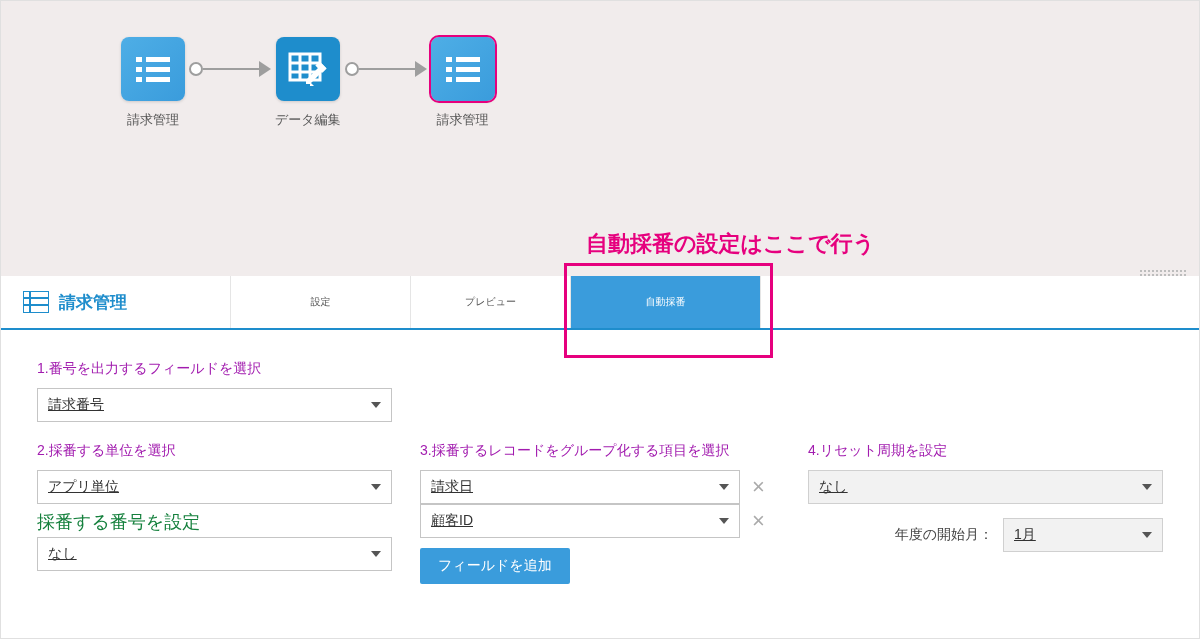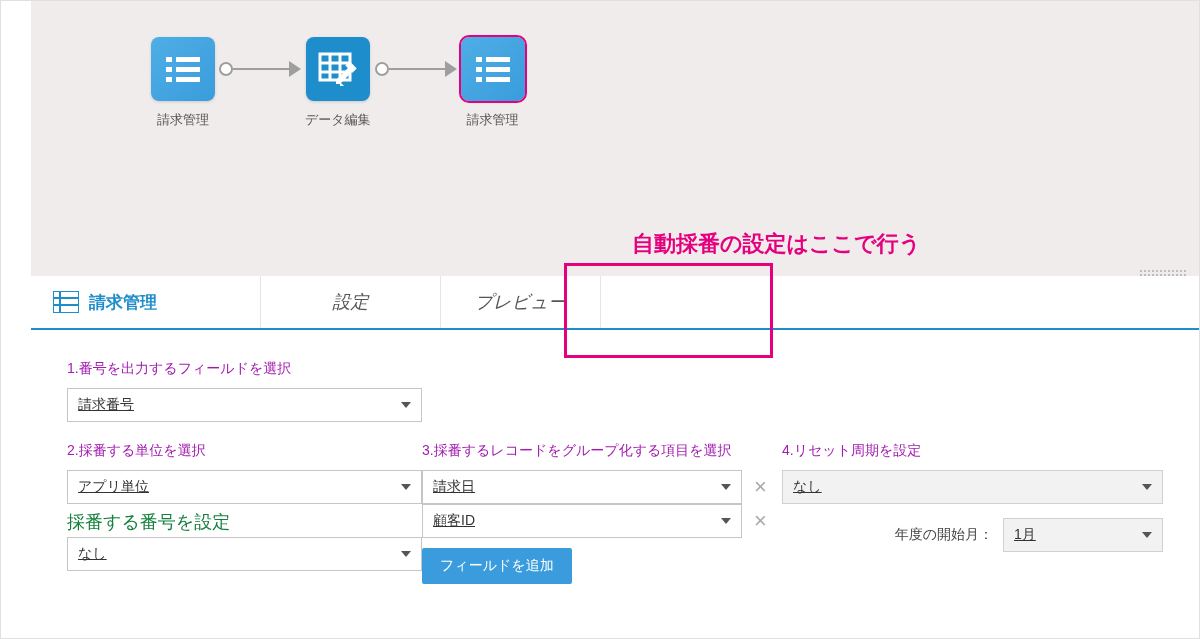--- a/index.html
+++ b/index.html
@@ -8,21 +8,20 @@
     background: #fff;
     color: #333;
     font-size: 14px;
   }
   .container {
     width: 1200px;
     height: 639px;
     background: #fff;
     border: 1px solid #e0e0e0;
     position: relative;
-    padding-left: 30px;
   }
   .flow-area {
     height: 275px;
     background: #f1ecec;
     position: relative;
     padding-top: 30px;
   }
   .flow-nodes {
     display: flex;
     align-items: flex-start;
@@ -83,21 +82,21 @@
     width: 0; height: 0;
     border-top: 8px solid transparent;
     border-bottom: 8px solid transparent;
     border-left: 12px solid #9e9e9e;
     margin-left: -2px;
   }
 
   .annotation {
     position: absolute;
     top: 228px;
-    left: 601px;
+    left: 585px;
     color: #e6007e;
     font-weight: bold;
     font-size: 22px;
   }
   .drag-handle {
     position: absolute;
     right: 12px;
     top: 268px;
     width: 48px; height: 7px;
     background-image: radial-gradient(#bdbdbd 1px, transparent 1px);
@@ -122,25 +121,24 @@
     width: 230px;
     border-right: 1px solid #e5e5e5;
   }
   .tab-header svg { flex-shrink: 0; }
   .tab {
     display: flex;
     align-items: center;
     justify-content: center;
     width: 180px;
     color: #555;
-    font-size: 18px;
+    font-size: 10px;
     border-right: 1px solid #e5e5e5;
     cursor: pointer;
     background:#fff;
-    font-style:italic;
   }
   .tab.preview { width: 160px; }
   .tab.active {
     background: #3a9cdc;
     color: #fff;
     width: 190px;
   }
   .annotation-box {
     position: absolute;
     border: 3px solid #e6007e;
@@ -148,20 +146,21 @@
   }
   .annot-tab {
     left: 563px; top: 262px; width: 209px; height: 95px;
   }
 
   .form-area {
     padding: 30px 36px 20px 36px;
   }
   .form-cols {
     display: flex;
+    gap: 28px;
     margin-top: 20px;
   }
   .col { display: flex; flex-direction: column; }
   .col-1 { width: 355px; }
   .col-3 { width: 360px; }
   .col-4 { flex: 1; }
 
   .label {
     font-size: 14px;
     color: #a21caf;
@@ -310,20 +309,23 @@
         <line x1="7" y1="0" x2="7" y2="22" stroke="#1e8dcc" stroke-width="2"></line>
       </svg>
       <span>請求管理</span>
     </div>
     <div class="tab">
       <span>設定</span>
     </div>
     <div class="tab preview">
       <span>プレビュー</span>
     </div>
+    <div class="tab active">
+      <span>自動採番</span>
+    </div>
   </div>
 
   <div class="annotation-box annot-tab"></div>
 
   <div class="form-area">
 
     <div class="step1">
       <div class="label">1.番号を出力するフィールドを選択</div>
       <div class="select" style="width:355px;">
         <span>請求番号</span>

